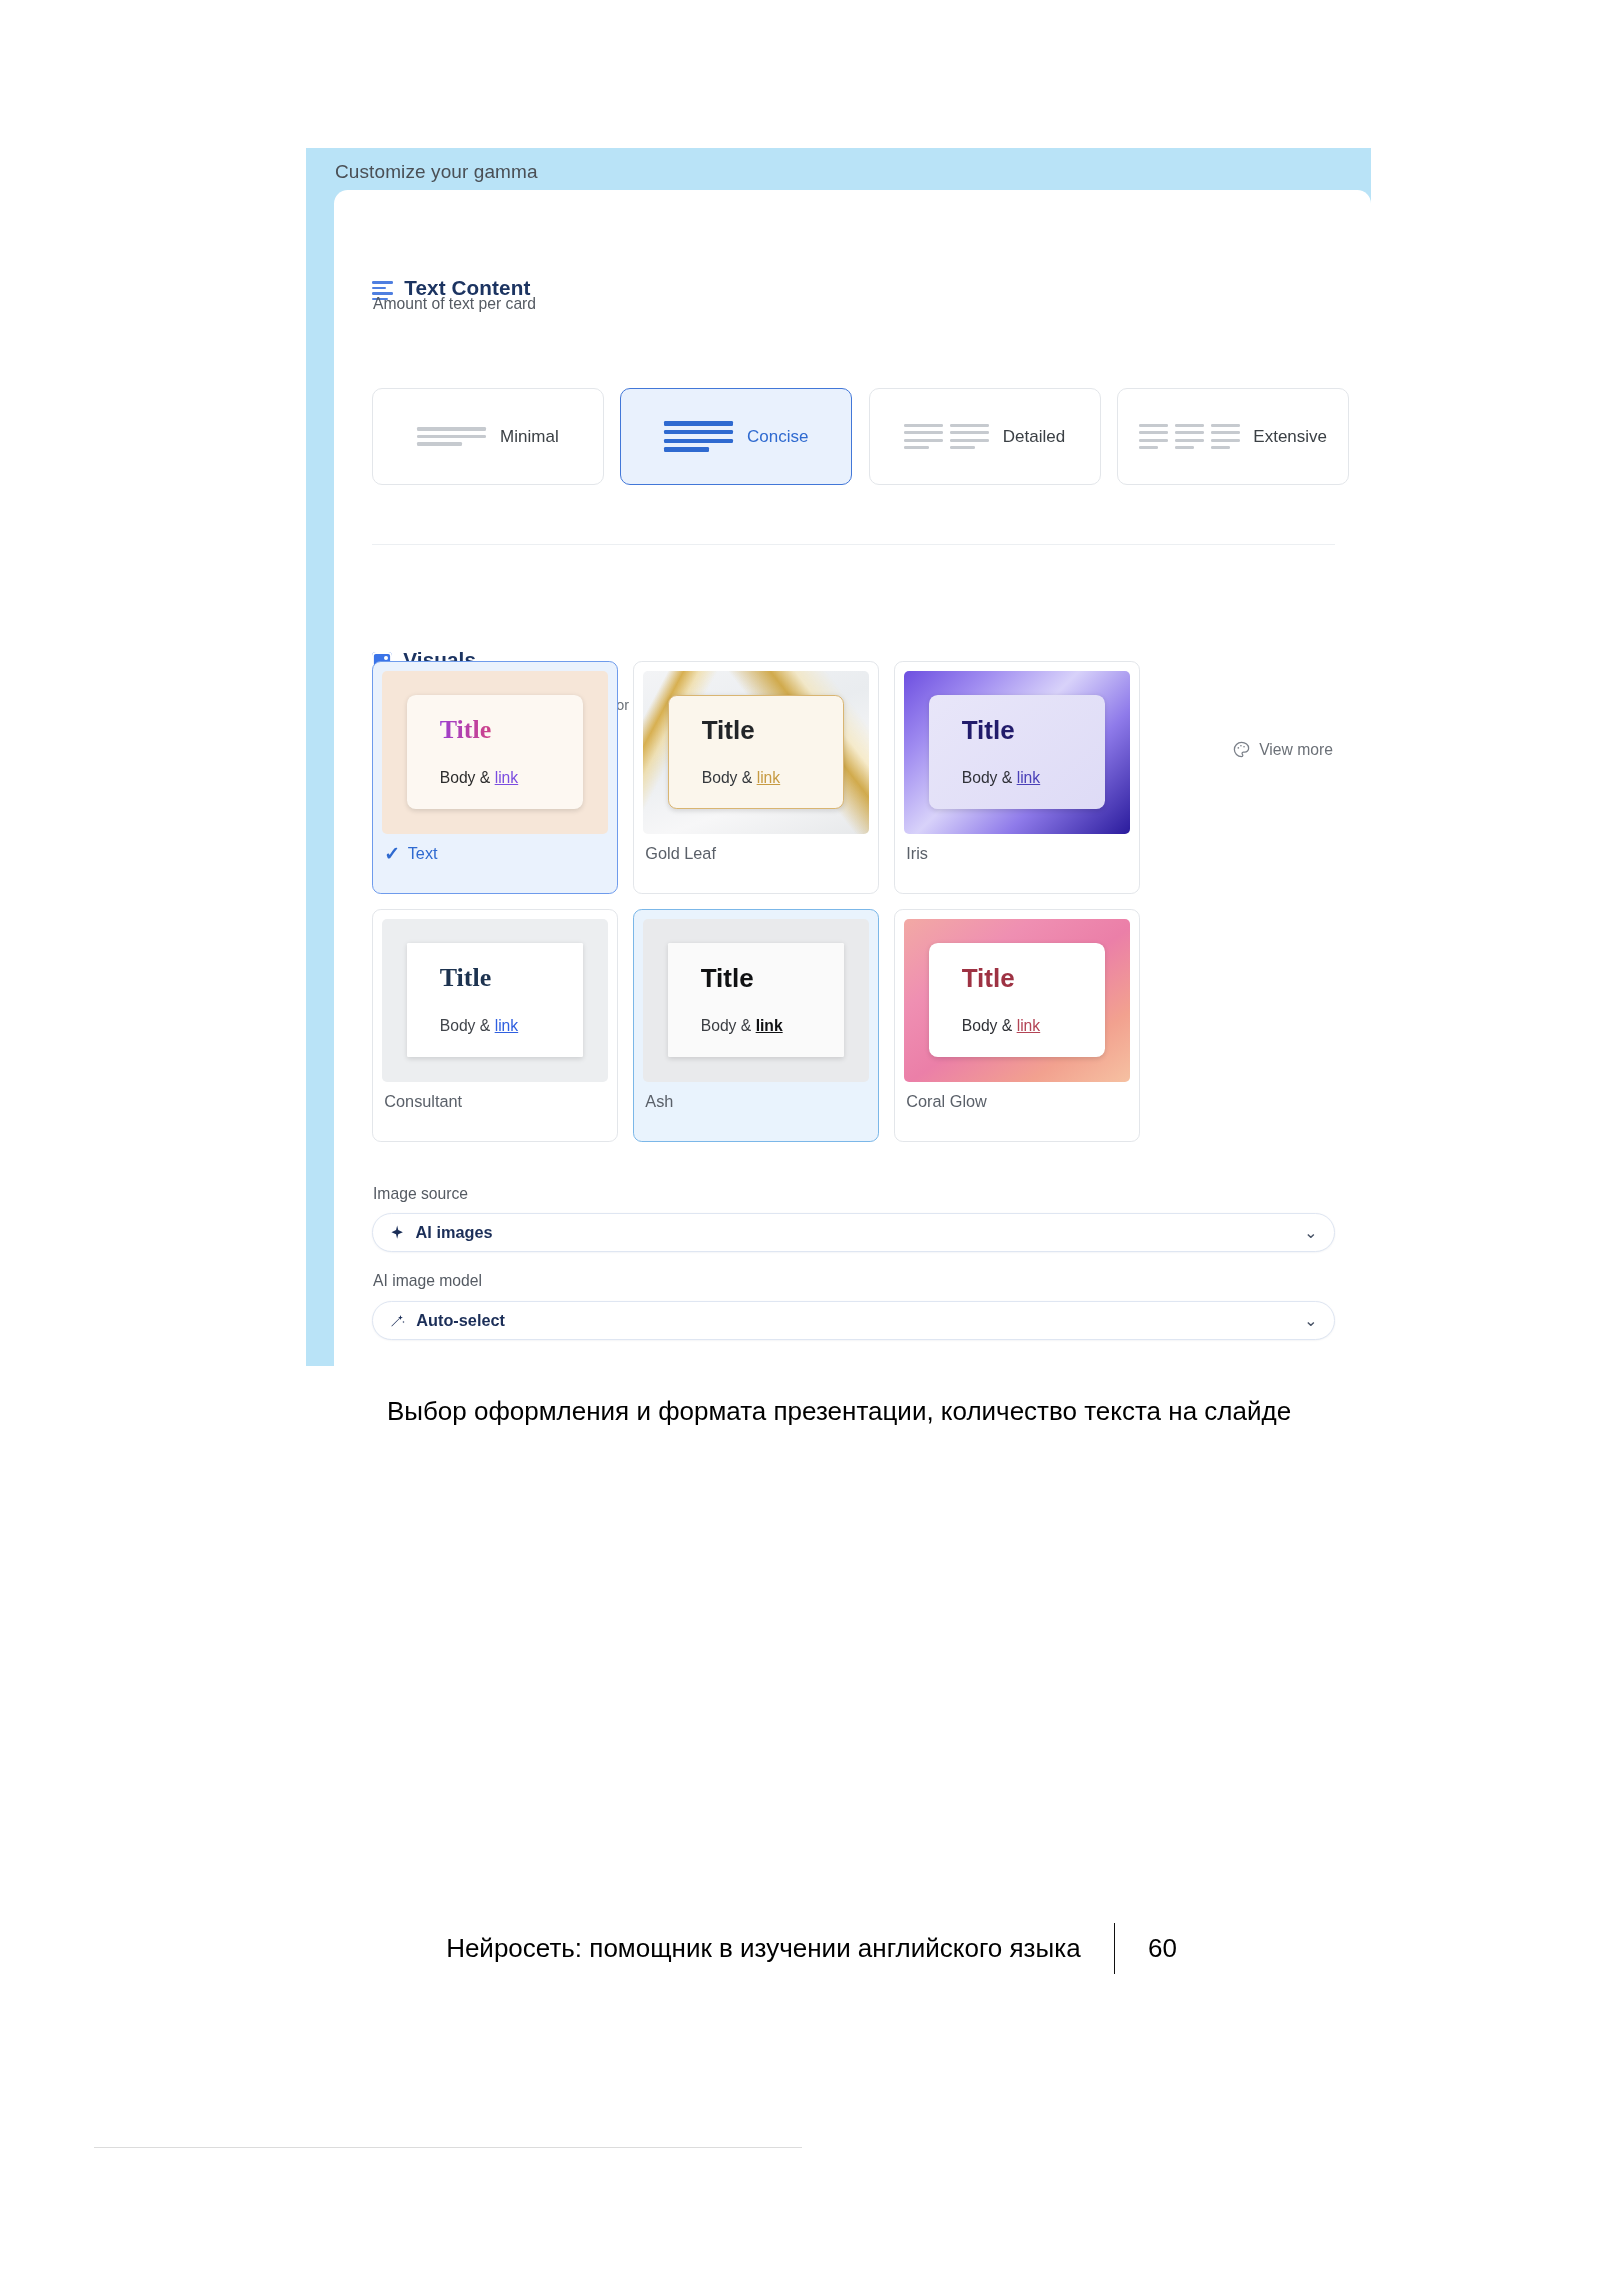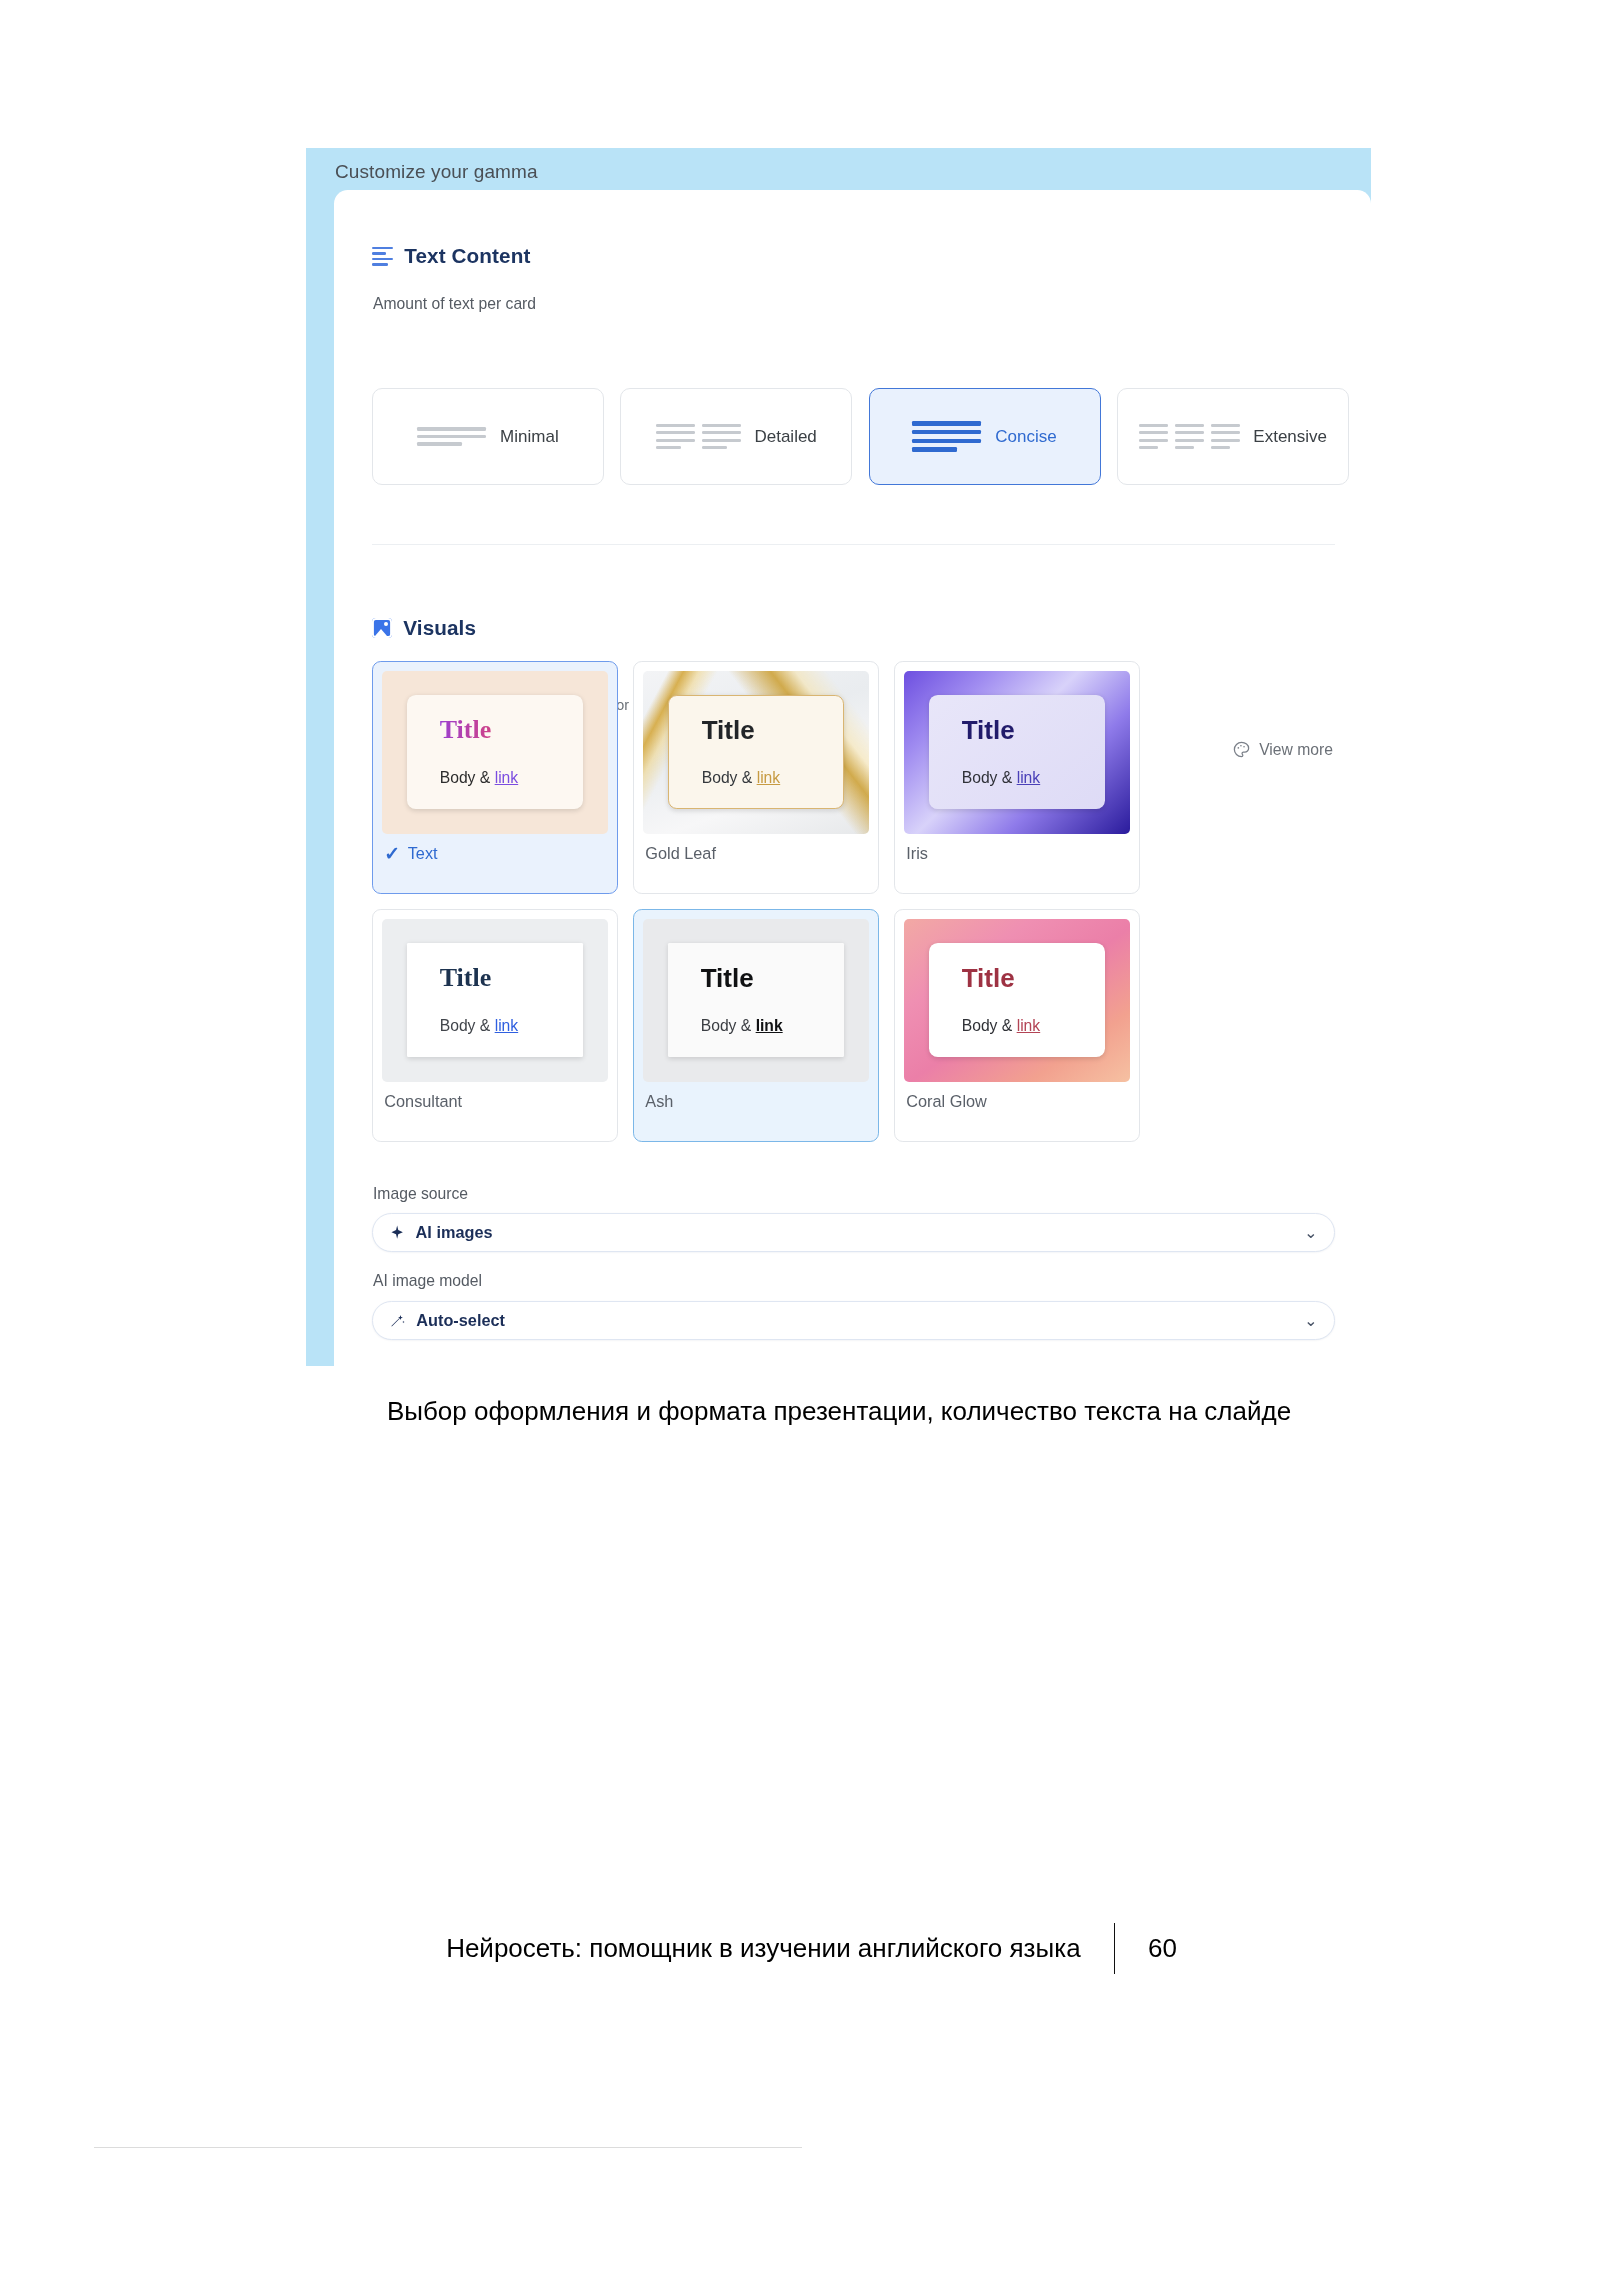--- a/index.html
+++ b/index.html
@@ -25,21 +25,21 @@
     font-size:19px;color:#4a4f55;letter-spacing:0.1px;
     white-space:nowrap;
   }
   .panel{
     position:absolute;left:28px;top:42px;width:1037px;height:1183px;
     background:#ffffff;
     border-radius:13.8px 13.8px 0 0;
   }
 
   
-  .sec-head{display:flex;align-items:center;gap:11.3px;}
+  .sec-head{display:flex;align-items:flex-end;gap:11.3px;margin-top:32px;}
   .sec-title{font-size:20.7px;font-weight:bold;color:#1c3461;letter-spacing:0.1px;}
 
   .icon-textlines{width:21px;height:19px;display:flex;flex-direction:column;justify-content:space-between;}
   .icon-textlines i{display:block;height:2.5px;background:#4f7fe0;border-radius:1.3px;}
   .icon-textlines i:nth-child(1){width:21px;}
   .icon-textlines i:nth-child(2){width:13.8px;}
   .icon-textlines i:nth-child(3){width:21px;}
   .icon-textlines i:nth-child(4){width:16.3px;}
 
   .icon-image{
@@ -202,48 +202,48 @@
           <span class="lines-wrap">
             <span class="lines-col">
                 <i></i>
                 <i></i>
                 <i class="short"></i>
               </span>
           </span>
           <span class="amount-label">Minimal</span>
         </div>
 
+        <div class="amount-card selected">
+          <span class="lines-wrap">
+            <span class="lines-col">
+                <i></i>
+                <i></i>
+                <i></i>
+                <i class="short"></i>
+              </span>
+          </span>
+          <span class="amount-label">Concise</span>
+        </div>
+
         <div class="amount-card">
           <span class="lines-wrap">
             <span class="lines-col narrow">
                 <i></i>
                 <i></i>
                 <i></i>
                 <i class="short"></i>
               </span>
             <span class="lines-col narrow">
                 <i></i>
                 <i></i>
                 <i></i>
                 <i class="short"></i>
               </span>
           </span>
           <span class="amount-label">Detailed</span>
-        </div>
-
-        <div class="amount-card selected">
-          <span class="lines-wrap">
-            <span class="lines-col">
-                <i></i>
-                <i></i>
-                <i></i>
-                <i class="short"></i>
-              </span>
-          </span>
-          <span class="amount-label">Concise</span>
         </div>
 
         <div class="amount-card">
           <span class="lines-wrap">
             <span class="lines-col thin">
                 <i></i>
                 <i></i>
                 <i></i>
                 <i class="short"></i>
               </span>

